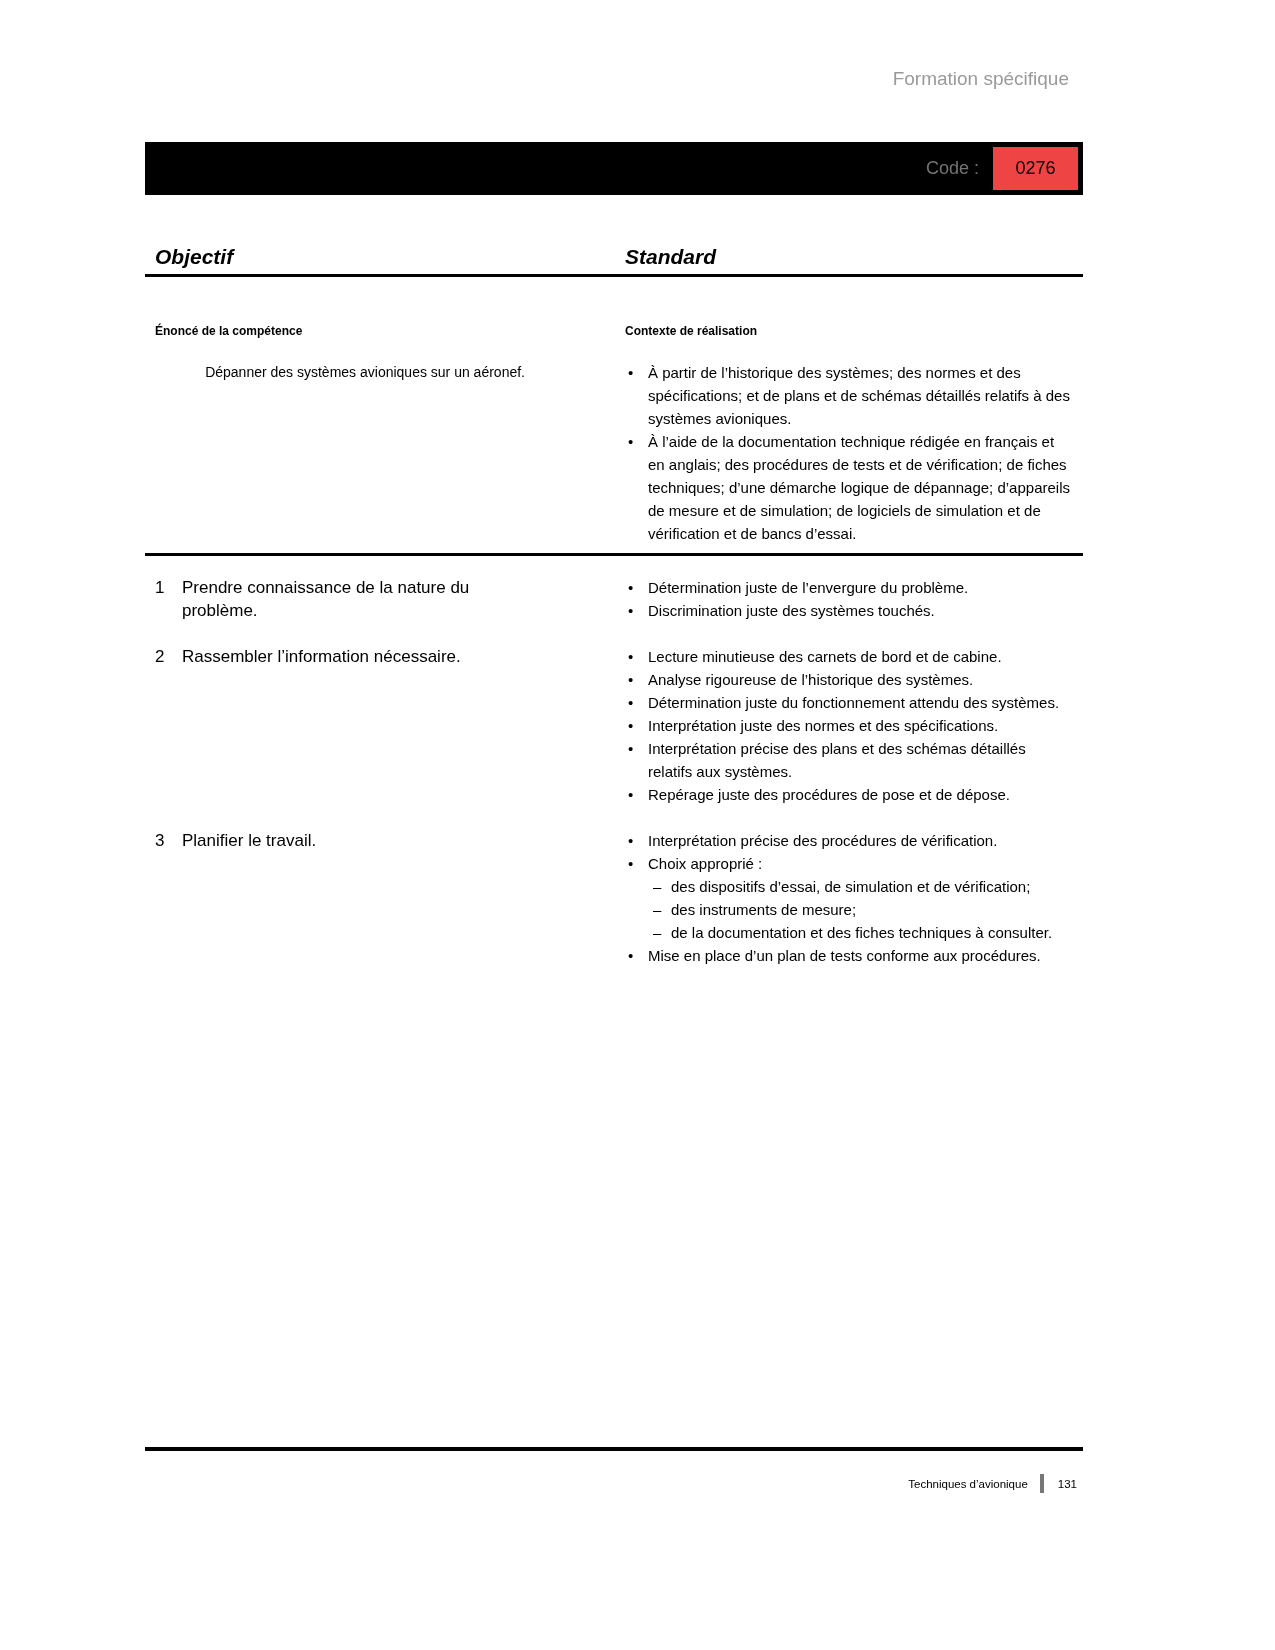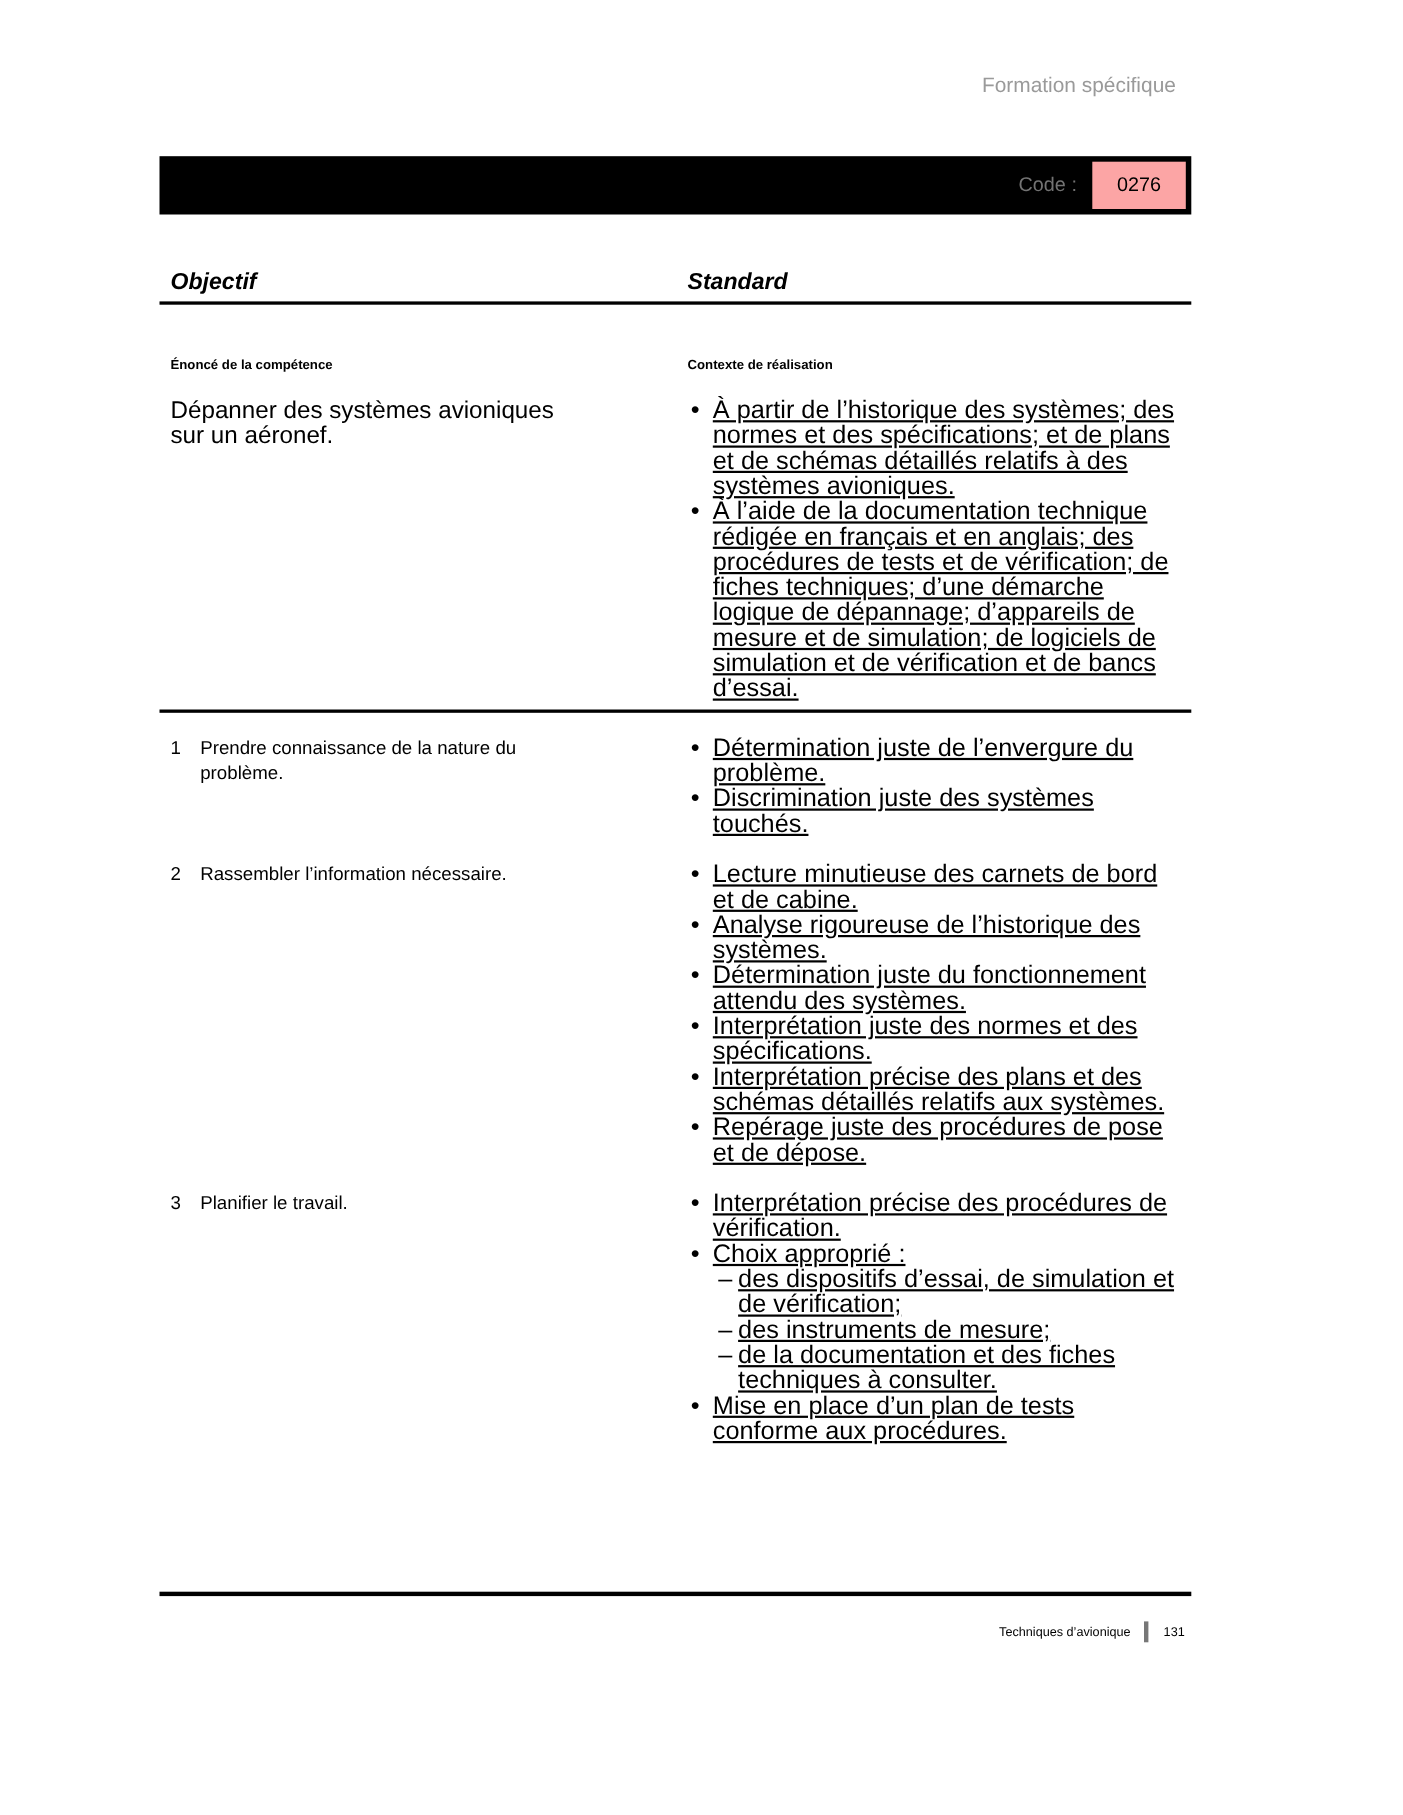--- a/index.html
+++ b/index.html
@@ -17,44 +17,44 @@
   .top-header span { color:#9a9a9a; font-size:19px; line-height:22px; }
 
   
   .code-banner {
     margin:52px 192px 0 145px;
     height:53px; background:#000;
     display:flex; align-items:center; justify-content:flex-end;
   }
   .code-label { color:#737373; font-size:18px; margin-right:14px; }
   .code-value {
-    background:#fca5a5; color:#000;
+    background:#ef4444; color:#000;
     width:85px; height:43px; margin-right:5px;
     display:flex; align-items:center; justify-content:center;
     font-size:18px;
   }
 
   .content { margin:1px 192px 0 145px; }
   .two-col { display:grid; grid-template-columns:480px 458px; }
   .cell-left { padding-left:10px; padding-right:100px; }
   .cell-right { padding-right:12px; }
 
   
   .col-titles { margin-top:50px; }
   .col-title { font-size:21px; font-weight:bold; font-style:italic; line-height:24px; }
 
   .rule { height:3px; background:#000; margin-top:5px; }
 
   
   .section1 { margin-top:42px; }
   h3.sec-heading { font-size:12px; font-weight:bold; line-height:24px; }
-  .body-text { font-size:22px; line-height:23px; margin-top:18px; }
+  .body-text { font-size:14px; line-height:23px; margin-top:18px;text-align:right; }
   .cell-right .bullets.first { margin-top:18px; }
 
-  ul.bullets { list-style:none; font-size:23px; line-height:23px;text-decoration:underline; }
+  ul.bullets { list-style:none; font-size:15px; line-height:23px; }
   ul.bullets > li { position:relative; padding-left:23px; margin:0; }
   ul.bullets > li::before { content:"\2022"; position:absolute; left:3px; top:0; }
 
   ul.dashes { list-style:none; margin-left:5px; }
   ul.dashes > li { position:relative; padding-left:18px; }
   ul.dashes > li::before { content:"\2013"; position:absolute; left:0; top:0; }
 
   
   .headings2 { margin-top:46px; }
   .rule2 { height:3px; background:#000; margin-top:8px; }

